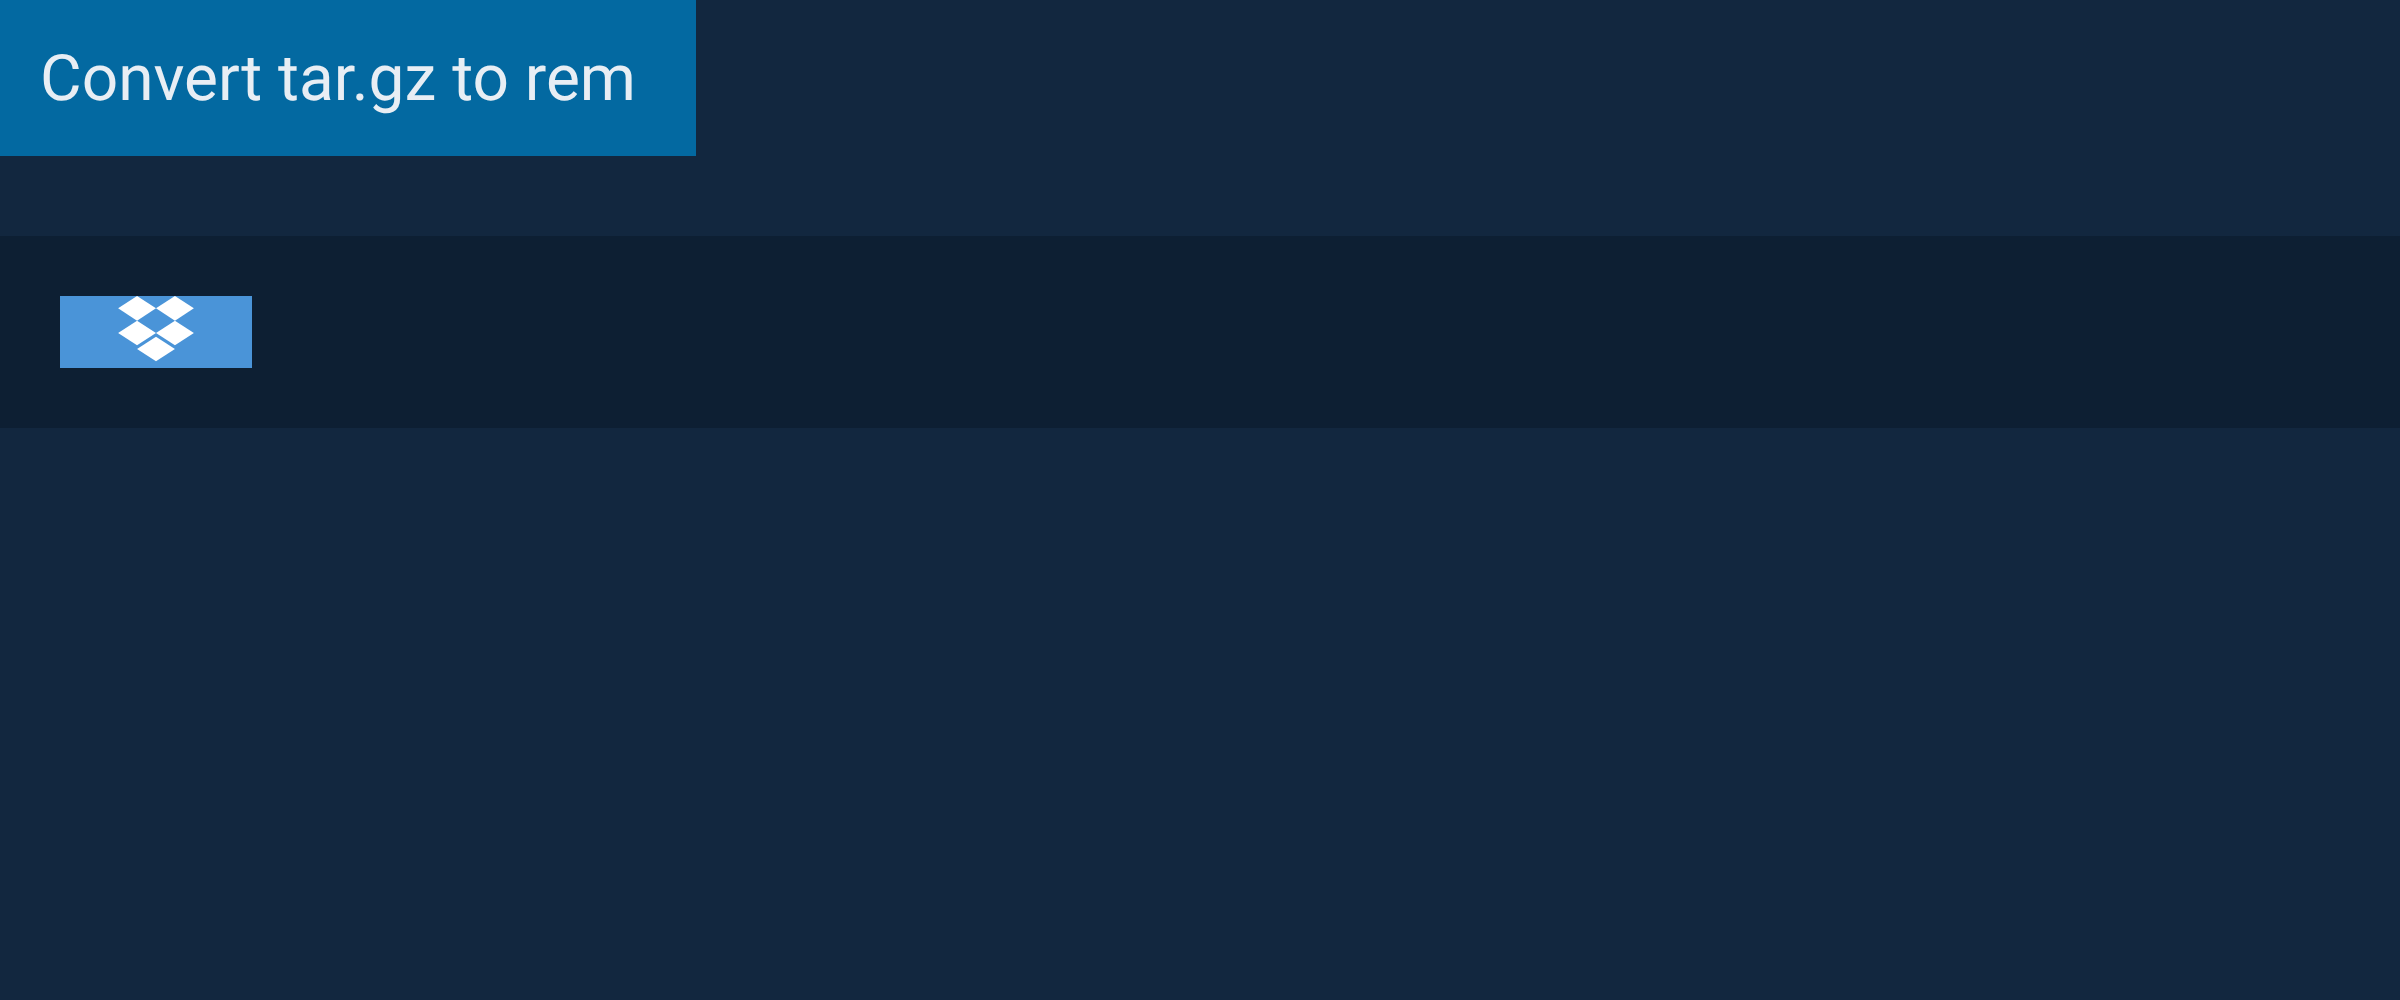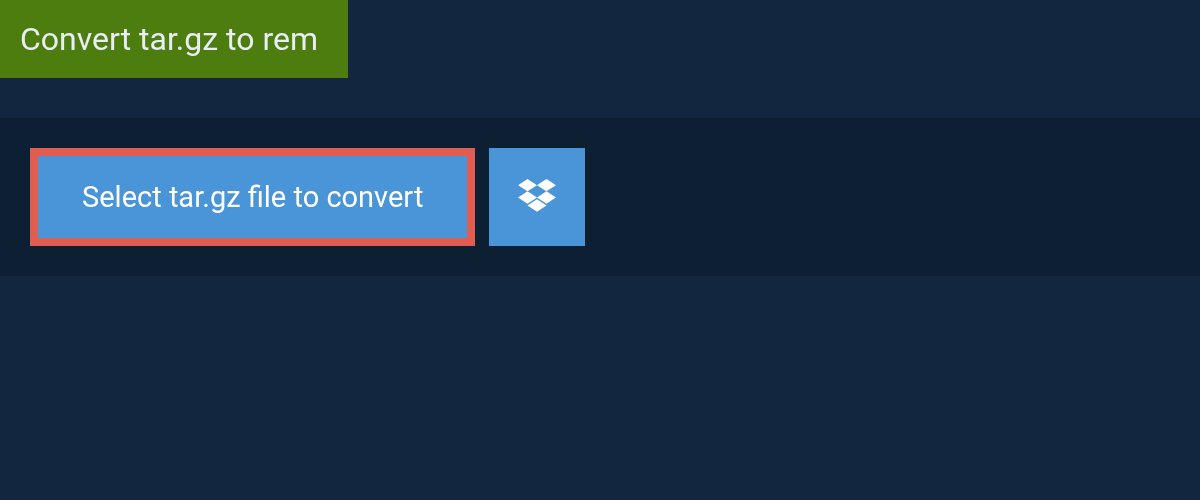--- a/index.html
+++ b/index.html
@@ -9,21 +9,21 @@
     }
     body {
       width: 1200px;
       height: 500px;
       background: #12273f;
       font-family: -apple-system, BlinkMacSystemFont, "Segoe UI", Roboto, Helvetica, Arial, sans-serif;
       overflow: hidden;
     }
     .tab-header {
       display: inline-block;
-      background: #4d7c0f;
+      background: #0369a1;
       padding: 20px 30px 20px 20px;
       margin-left: 0;
       margin-top: 0;
       text-align: right;
     }
     .tab-title {
       color: #e8eef4;
       font-size: 32px;
       font-weight: 400;
     }
@@ -69,23 +69,20 @@
 <body>
 
 
 
 <div class="tab-header">
   <h1 class="tab-title">Convert tar.gz to rem</h1>
 </div>
 
 <div class="upload-area">
   <div class="button-row">
-    <button class="select-button">
-      <span>Select tar.gz file to convert</span>
-    </button>
     <button class="dropbox-button">
       <svg class="dropbox-icon" viewBox="0 0 40 38" fill="#ffffff">
         <path d="M10 0 L20 6.5 L10 13 L0 6.5 Z"></path>
         <path d="M30 0 L40 6.5 L30 13 L20 6.5 Z"></path>
         <path d="M10 13 L20 19.5 L10 26 L0 19.5 Z"></path>
         <path d="M30 13 L40 19.5 L30 26 L20 19.5 Z"></path>
         <path d="M20 21.5 L30 28 L20 34.5 L10 28 Z"></path>
       </svg>
     </button>
   </div>

